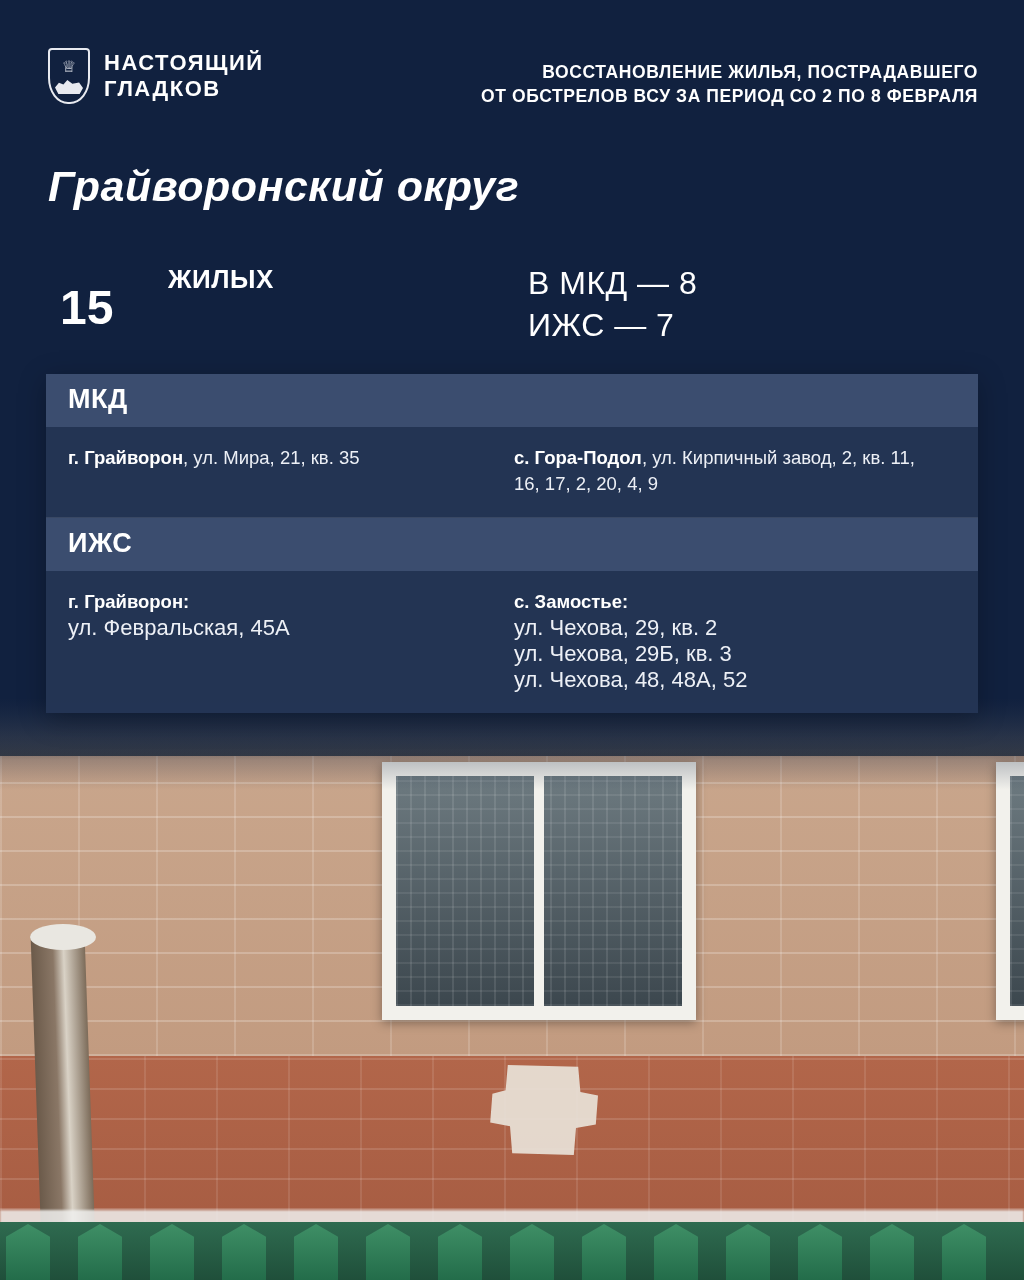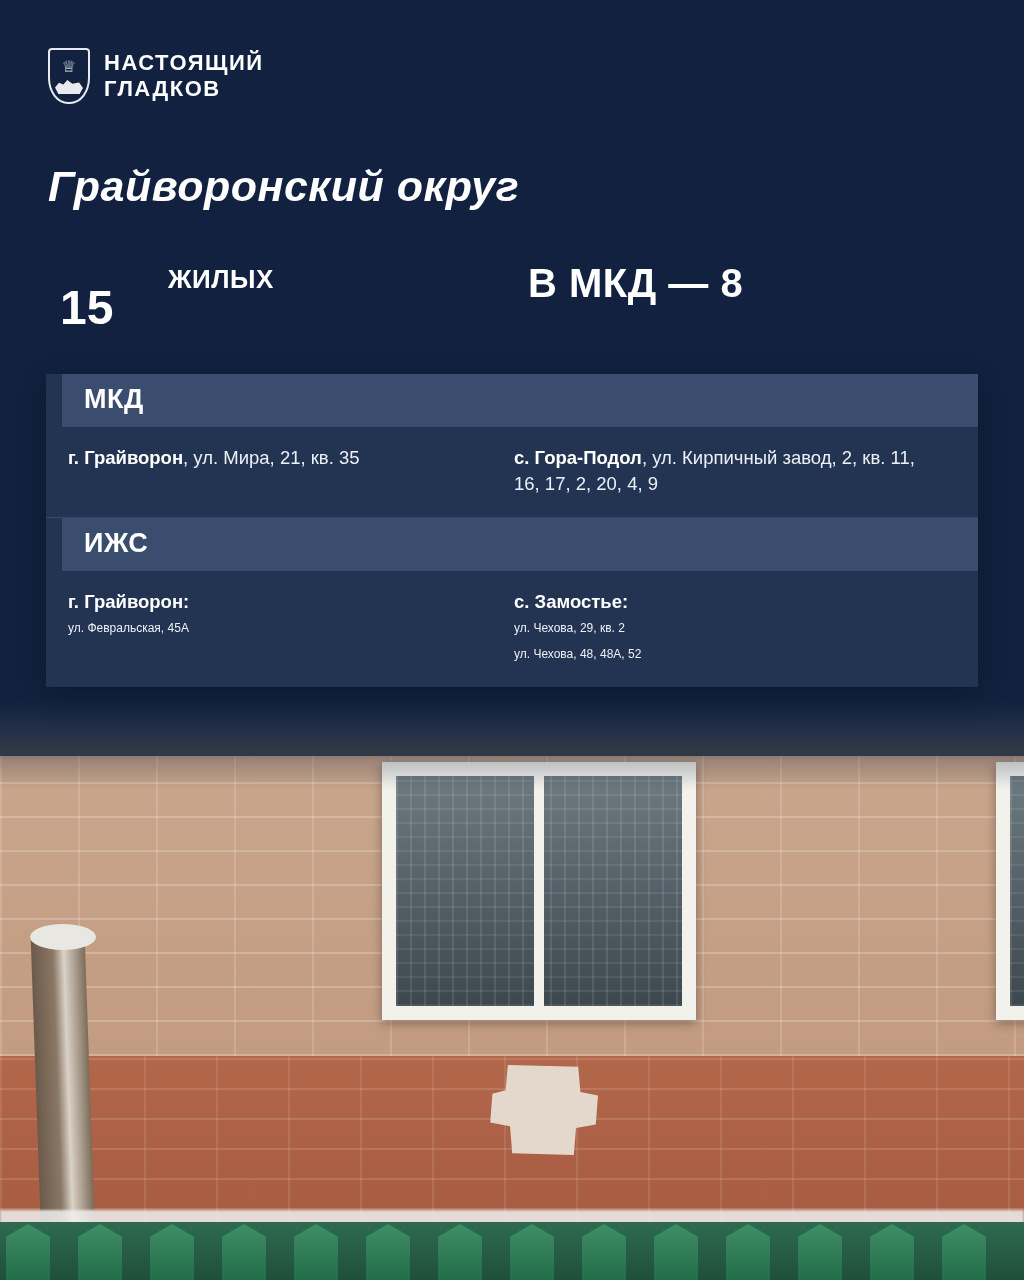--- a/index.html
+++ b/index.html
@@ -155,47 +155,46 @@
     position: absolute; left: 12px; top: 16px;
     color: #ffffff; font-weight: bold; font-size: 48px; line-height: 80px;
   }
   .stat-label {
     position: absolute; left: 120px; top: 8px;
     color: #ffffff; font-weight: bold; font-size: 26px; line-height: 38px;
     text-transform: uppercase; letter-spacing: .5px;
   }
   .stat-right {
     position: absolute; left: 480px; top: 10px;
-    color: #ffffff; font-weight: bold; font-size: 40px; line-height: 42px;
+    color: #ffffff; font-weight: normal; font-size: 32px; line-height: 42px;
     text-transform: uppercase; letter-spacing: .5px;
   }
 
   
   .panel {
     position: absolute; left: 46px; top: 374px; width: 932px;
     background: rgba(38,55,86,0.88);
     box-shadow: 0 6px 26px rgba(0,0,0,.28);
   }
   .section-head {
     background: rgba(61,79,113,0.95);
     padding: 10px 22px 12px 22px;
-    margin-left: 16px;
   }
   .section-head span {
     color: #ffffff; font-weight: bold; font-size: 27px; letter-spacing: .5px;
   }
   .section-body {
     display: flex; padding: 18px 38px 20px 22px; gap: 20px;
   }
   .col { width: 460px; }
   .entry {
     color: #edf0f6; font-size: 18.5px; line-height: 26px;
   }
   .entry b { color: #ffffff; }
-  .entry-sub { color: #edf0f6; font-size: 12px; line-height: 26px; }
+  .entry-sub { color: #edf0f6; font-size: 22px; line-height: 26px; }
   .divider { height: 1px; background: rgba(255,255,255,.10); }
 </style>
 </head>
 <body>
 
 <div id="page">
 
   <div class="photo">
     <div class="photo-roof"></div>
     <div class="wall-upper"></div>
@@ -238,30 +237,35 @@
       <div class="crest">
         <div class="eagle">♕</div>
         <div class="lion"></div>
       </div>
       <div class="brand-text">
         <div>НАСТОЯЩИЙ</div>
         <div>ГЛАДКОВ</div>
       </div>
     </div>
 
+    <div class="header-note">
+      <div>ВОССТАНОВЛЕНИЕ ЖИЛЬЯ, ПОСТРАДАВШЕГО</div>
+      <div>ОТ ОБСТРЕЛОВ ВСУ ЗА ПЕРИОД СО 2 ПО 8 ФЕВРАЛЯ</div>
+    </div>
 
     <div class="district">Грайворонский округ</div>
 
     <div class="stats">
       <div class="big-number">15</div>
       <div class="stat-label">
         <div>ЖИЛЫХ</div>
       </div>
       <div class="stat-right">
         <div>В МКД — 8</div>
+        <div>ИЖС — 7</div>
       </div>
     </div>
   </div>
 
   <div class="panel">
 
     <div class="section-head">
       <span>МКД</span>
     </div>
     <div class="section-body">
@@ -287,19 +291,20 @@
         <div class="entry">
           <b>г. Грайворон:</b>
         </div>
         <div class="entry-sub">ул. Февральская, 45А</div>
       </div>
       <div class="col">
         <div class="entry">
           <b>с. Замостье:</b>
         </div>
         <div class="entry-sub">ул. Чехова, 29, кв. 2</div>
+        <div class="entry-sub">ул. Чехова, 29Б, кв. 3</div>
         <div class="entry-sub">ул. Чехова, 48, 48А, 52</div>
       </div>
     </div>
 
   </div>
 
 </div>
 
 </body></html>

